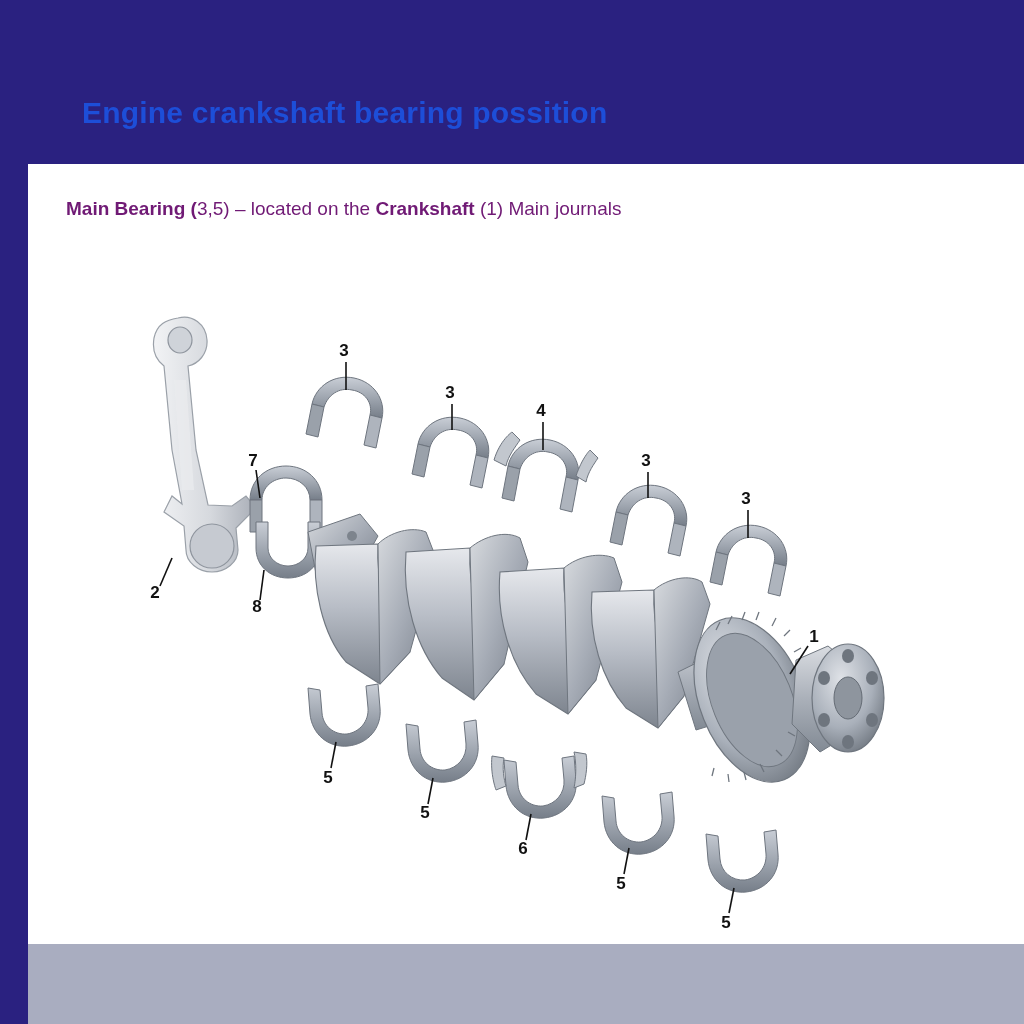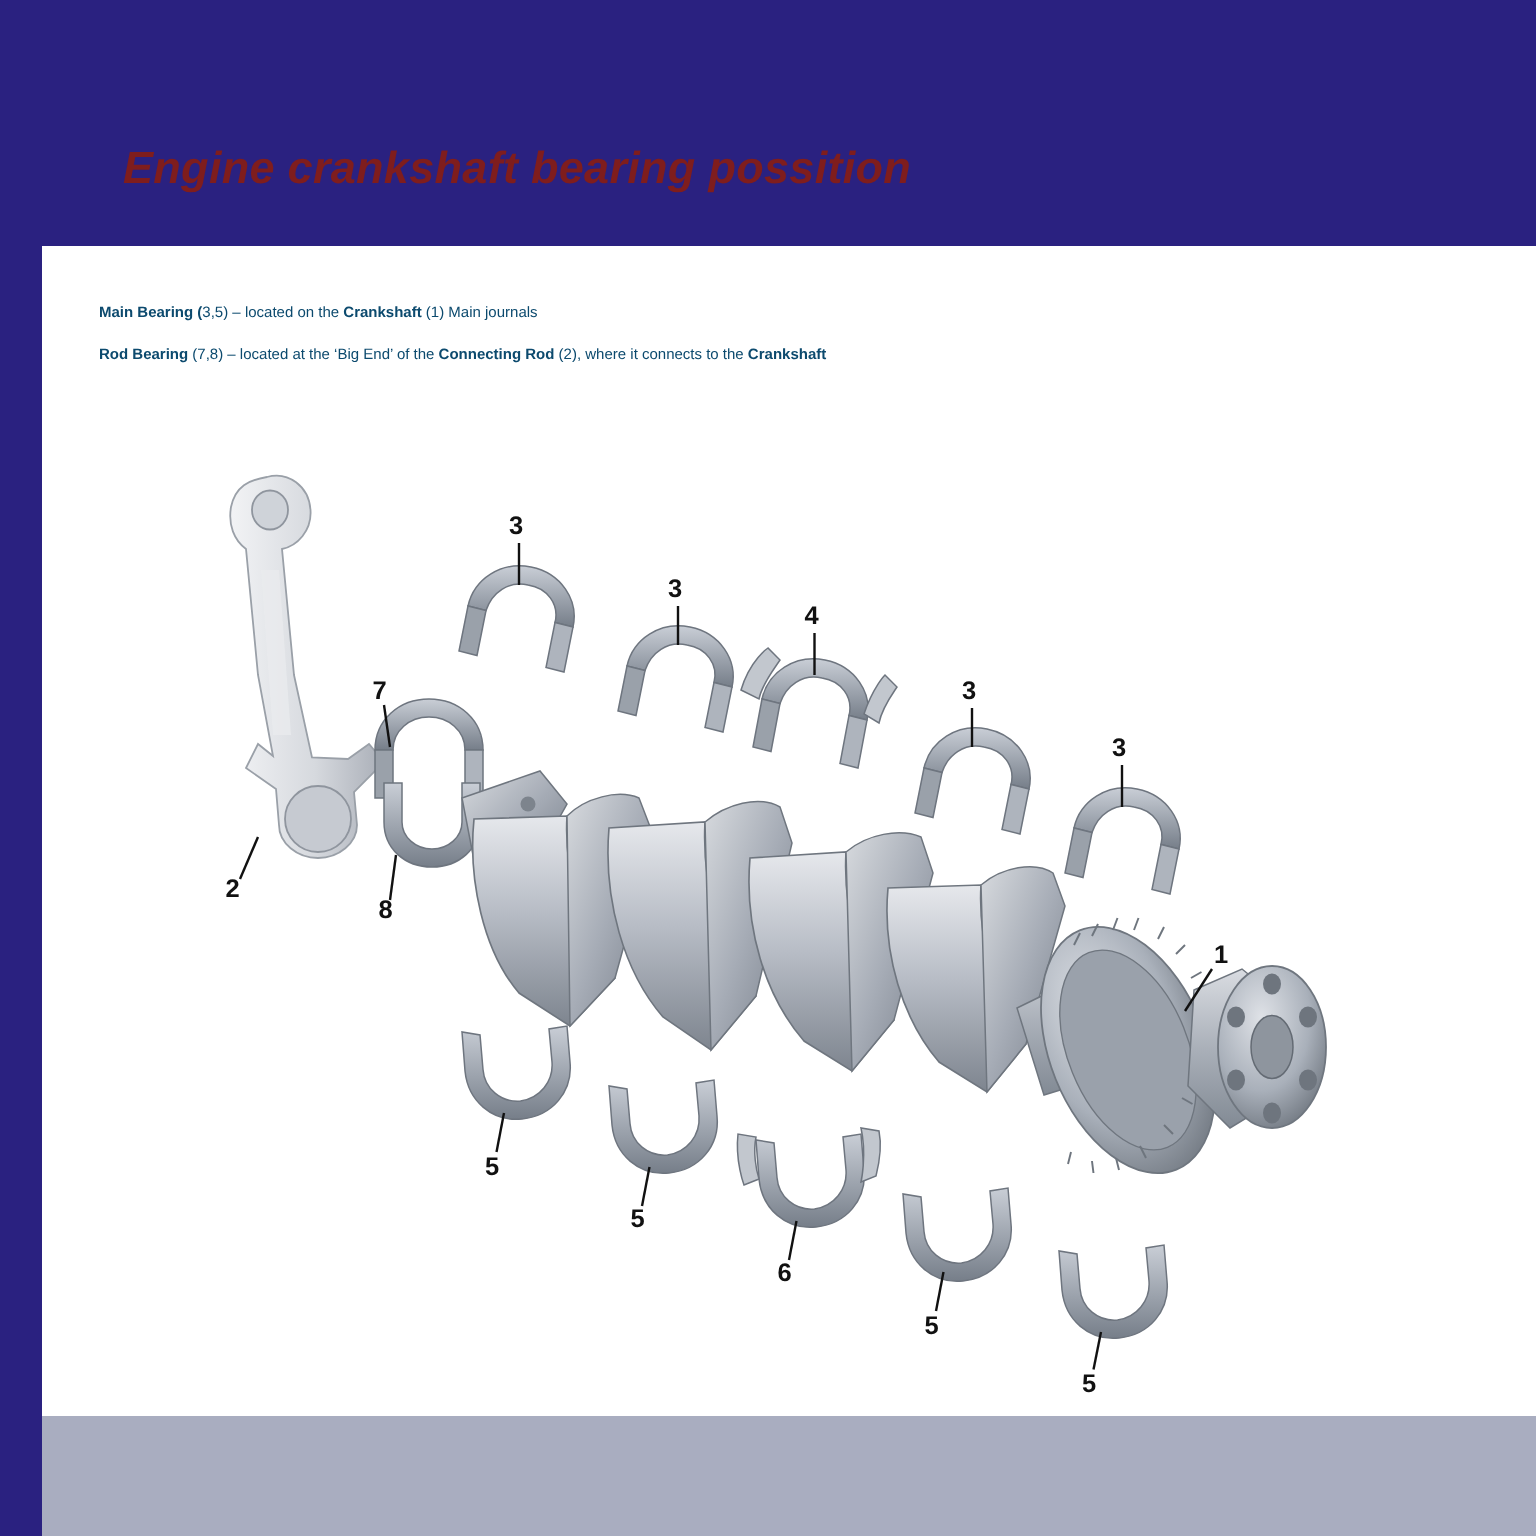--- a/index.html
+++ b/index.html
@@ -34,23 +34,22 @@
     top: 0;
     width: 996px;
     height: 164px;
     background: #2a2180;
   }
   .header-title {
     position: absolute;
     left: 82px;
     top: 96px;
     font-size: 30px;
-    font-style: italic;
     font-weight: bold;
-    color: #7f1d1d;
+    color: #1d4ed8;
     letter-spacing: 0.2px;
     white-space: nowrap;
   }
   .footer-band {
     position: absolute;
     left: 0;
     top: 944px;
     width: 1024px;
     height: 80px;
     background: #a9adc0;
@@ -61,22 +60,22 @@
     top: 944px;
     width: 28px;
     height: 80px;
     background: #2a2180;
   }
   .desc {
     position: absolute;
     left: 66px;
     top: 196px;
     width: 930px;
-    font-size: 10px;
-    color: #0c4a6e;
+    font-size: 19px;
+    color: #701a75;
     line-height: 26px;
   }
   .desc p {
     margin: 0 0 2px 0;
     white-space: nowrap;
   }
   .desc b { font-weight: bold; }
 
   .figure {
     position: absolute;
@@ -100,23 +99,20 @@
 
 <div class="page">
 
   <div class="left-rail"></div>
   <div class="header-band"></div>
   <div class="header-title">Engine crankshaft bearing possition</div>
 
   <div class="desc">
     <p>
       <b>Main Bearing (</b><span>3,5) – located on the </span><b>Crankshaft</b><span> (1) Main journals</span>
-    </p>
-    <p>
-      <b>Rod Bearing</b><span> (7,8) – located at the ‘Big End’ of the </span><b>Connecting Rod</b><span> (2), where it connects to the </span><b>Crankshaft</b>
     </p>
   </div>
 
   <div class="figure">
     <svg width="940" height="640" viewBox="0 0 940 640" xmlns="http://www.w3.org/2000/svg">
       <defs>
         <linearGradient id="gMetal" x1="0" y1="0" x2="0" y2="1">
           <stop offset="0%" stop-color="#e6e8ec"></stop>
           <stop offset="45%" stop-color="#b8bdc6"></stop>
           <stop offset="100%" stop-color="#7e858f"></stop>

